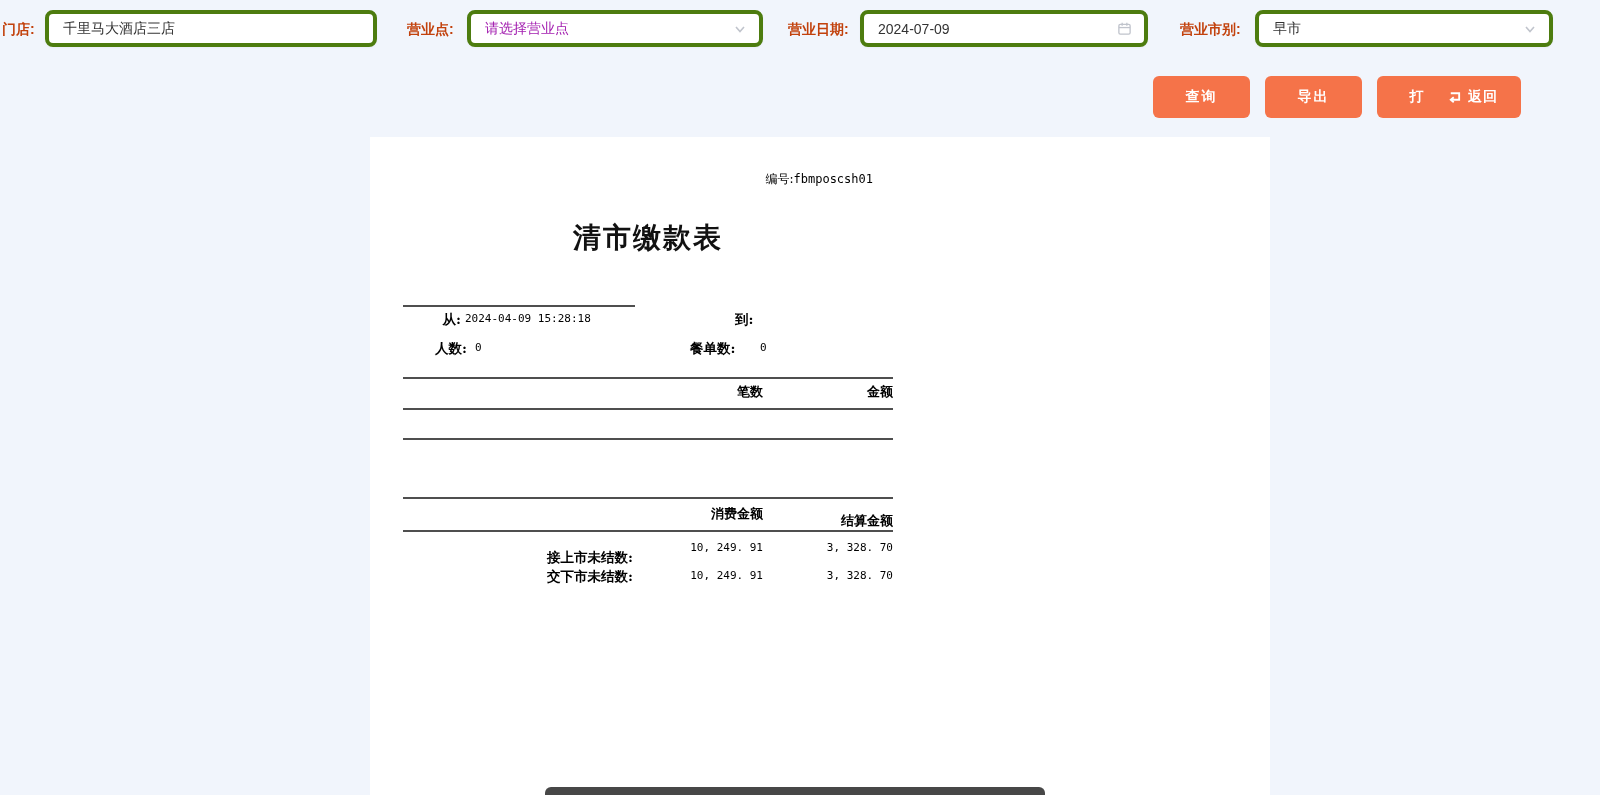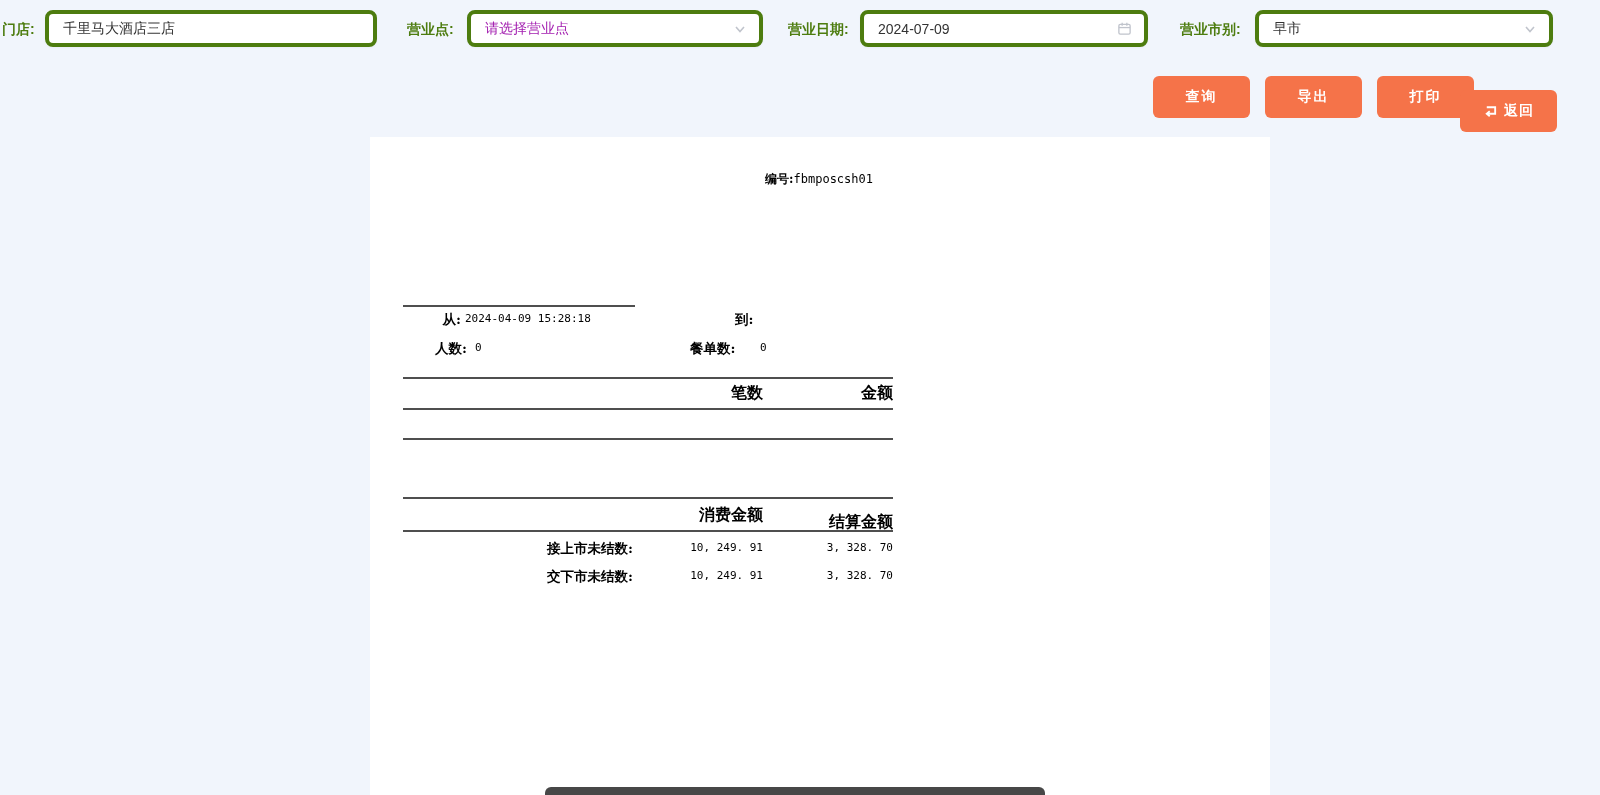--- a/index.html
+++ b/index.html
@@ -8,21 +8,21 @@
     position:relative;
     background:#f1f5fc;
     font-family:"Liberation Sans", sans-serif;
     overflow:hidden;
     color:#333;
   }
 
   
   .flabel {
     position:absolute; top:20px; height:18px; line-height:18px;
-    font-size:14px; font-weight:700; color:#4d7c0f; white-space:nowrap;
+    font-size:14px; font-weight:700; color:#c2410c; white-space:nowrap;
   }
   .fctrl {
     position:absolute; top:10px; height:37px;
     background:#ffffff; border:4px solid #4d7c0f; border-radius:8px;
     box-shadow:0 1px 2px rgba(60,80,120,0.04);
     display:flex; align-items:center; padding:0 14px;
     font-size:14px; color:#333;
   }
   .fctrl .placeholder { color:#a21caf; }
   .fctrl .trail {
@@ -45,31 +45,31 @@
     position:absolute; top:76px; width:97px; height:42px;
     background:#f57349; border:none; border-radius:6px;
     color:#ffffff; font-size:14px; font-weight:700;
     font-family:"Liberation Sans", sans-serif;
     display:flex; align-items:center; justify-content:center; gap:6px;
     cursor:pointer; letter-spacing:2px;
   }
   #btn-query  { left:1153px; }
   #btn-export { left:1265px; }
   #btn-print  { left:1377px; }
-  #btn-back   { left:1460px; letter-spacing:1px;margin-top:14px; }
+  #btn-back   { left:1424px; letter-spacing:1px; }
 
   
   .panel {
     position:absolute; left:370px; top:137px; width:900px; height:658px;
     background:#ffffff;
   }
   .panel .abs { position:absolute; white-space:nowrap; }
 
   .rpt-code { top:34px; right:397px; font-size:12px; color:#000; }
-  .rpt-code .cjk { font-family:"DejaVu Serif","Liberation Serif",serif; font-weight:700; }
+  .rpt-code .cjk { font-family:"DejaVu Serif","Liberation Serif",serif; font-weight:400; }
   .rpt-code .mono { font-family:"DejaVu Sans Mono",monospace; }
 
   .rpt-title {
     top:82px; left:33px; width:490px; text-align:center;
     font-family:"DejaVu Serif","Liberation Serif",serif;
     font-size:28px; font-weight:700; color:#111; letter-spacing:2px;
   }
 
   .rule { position:absolute; height:2px; background:#4f4f4f; left:33px; width:490px; }
   .rule.short { width:232px; }
@@ -77,21 +77,21 @@
   .rlabel {
     font-family:"DejaVu Serif","Liberation Serif",serif;
     font-weight:700; font-size:13.5px; color:#000;
   }
   .rval {
     font-family:"DejaVu Sans Mono",monospace;
     font-size:11px; color:#000;
   }
   .rhead {
     font-family:"DejaVu Serif","Liberation Serif",serif;
-    font-weight:700; font-size:16px; color:#000;
+    font-weight:700; font-size:13px; color:#000;
   }
 
   
   .col-label  { right:637px; text-align:right; }
   .col-mid    { right:507px; text-align:right; }
   .col-right  { right:377px; text-align:right; }
 
   .bottom-bar {
     position:absolute; left:175px; top:650px; width:500px; height:10px;
     background:#474747; border-radius:6px 6px 0 0;
@@ -152,20 +152,21 @@
   </span>
   <span>返回</span>
 </button>
 
 <div class="panel">
 
   <div class="abs rpt-code">
     <span class="cjk">编号:</span><span class="mono">fbmposcsh01</span>
   </div>
 
+  <div class="abs rpt-title">清市缴款表</div>
 
   <div class="rule short" style="top:168px;"></div>
 
   <span class="abs rlabel" style="top:174px; right:809px;">从:</span>
   <span class="abs rval" style="top:175px; left:95px;">2024-04-09 15:28:18</span>
   <span class="abs rlabel" style="top:174px; left:365px;">到:</span>
 
   <span class="abs rlabel" style="top:203px; right:803px;">人数:</span>
   <span class="abs rval" style="top:204px; left:105px;">0</span>
   <span class="abs rlabel" style="top:203px; left:320px;">餐单数:</span>
@@ -178,21 +179,21 @@
 
   <div class="rule" style="top:271px;"></div>
   <div class="rule" style="top:301px;"></div>
   <div class="rule" style="top:360px;"></div>
 
   <span class="abs rhead col-mid" style="top:368px;text-align:right;">消费金额</span>
   <span class="abs rhead col-right" style="top:375px;">结算金额</span>
 
   <div class="rule" style="top:393px;"></div>
 
-  <span class="abs rlabel col-label" style="top:403px;">接上市未结数:</span>
+  <span class="abs rlabel col-label" style="top:412px;">接上市未结数:</span>
   <span class="abs rval col-mid" style="top:404px;">10, 249. 91</span>
   <span class="abs rval col-right" style="top:404px;">3, 328. 70</span>
 
   <span class="abs rlabel col-label" style="top:431px;">交下市未结数:</span>
   <span class="abs rval col-mid" style="top:432px;">10, 249. 91</span>
   <span class="abs rval col-right" style="top:432px;">3, 328. 70</span>
 
   <div class="bottom-bar"></div>
 </div>
 

